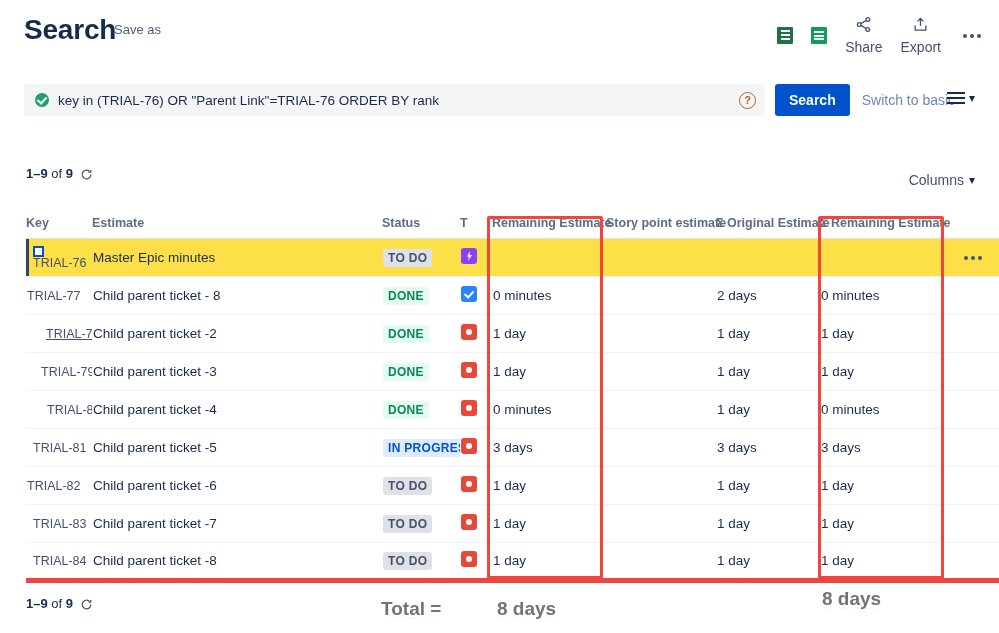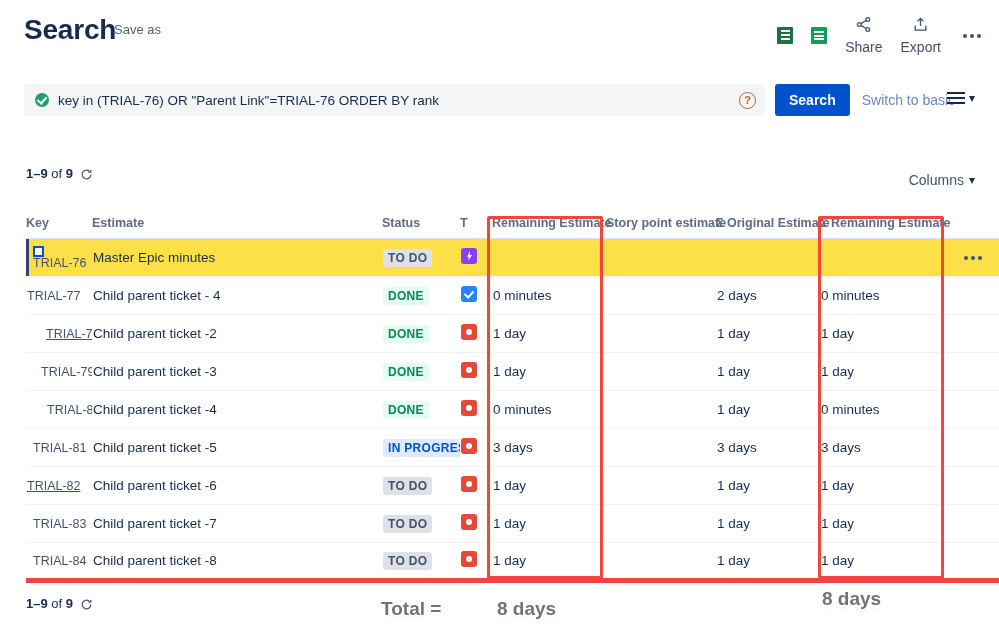--- a/index.html
+++ b/index.html
@@ -324,21 +324,21 @@
             <td class="c-menu">
               <span class="row-menu">
                 <i></i>
                 <i></i>
                 <i></i>
               </span>
             </td>
           </tr>
           <tr>
             <td class="c-key"><span class="key-link" style="">TRIAL-77</span></td>
-            <td class="c-sum"><span class="sum-link">Child parent ticket - 4</span></td>
+            <td class="c-sum"><span class="sum-link">Child parent ticket - 8</span></td>
             <td class="c-status"><span class="badge done">DONE</span></td>
             <td class="c-type"><span class="tic task"></span></td>
             <td class="c-rem">0 minutes</td>
             <td class="c-sp"></td>
             <td class="c-orig">2 days</td>
             <td class="c-srem">0 minutes</td>
             <td class="c-menu"></td>
           </tr>
           <tr>
             <td class="c-key"><span class="key-link" style="margin-left: 19px; text-decoration: underline;">TRIAL-78</span></td>
@@ -378,21 +378,21 @@
             <td class="c-sum"><span class="sum-link">Child parent ticket -5</span></td>
             <td class="c-status"><span class="badge inprog">IN PROGRESS</span></td>
             <td class="c-type"><span class="tic bug"></span></td>
             <td class="c-rem">3 days</td>
             <td class="c-sp"></td>
             <td class="c-orig">3 days</td>
             <td class="c-srem">3 days</td>
             <td class="c-menu"></td>
           </tr>
           <tr>
-            <td class="c-key"><span class="key-link" style="margin-left: 0; text-decoration: underline;">TRIAL-82</span></td>
+            <td class="c-key"><span class="key-link" style="margin-left: 0;">TRIAL-82</span></td>
             <td class="c-sum"><span class="sum-link">Child parent ticket -6</span></td>
             <td class="c-status"><span class="badge todo">TO DO</span></td>
             <td class="c-type"><span class="tic bug"></span></td>
             <td class="c-rem">1 day</td>
             <td class="c-sp"></td>
             <td class="c-orig">1 day</td>
             <td class="c-srem">1 day</td>
             <td class="c-menu"></td>
           </tr>
           <tr>

